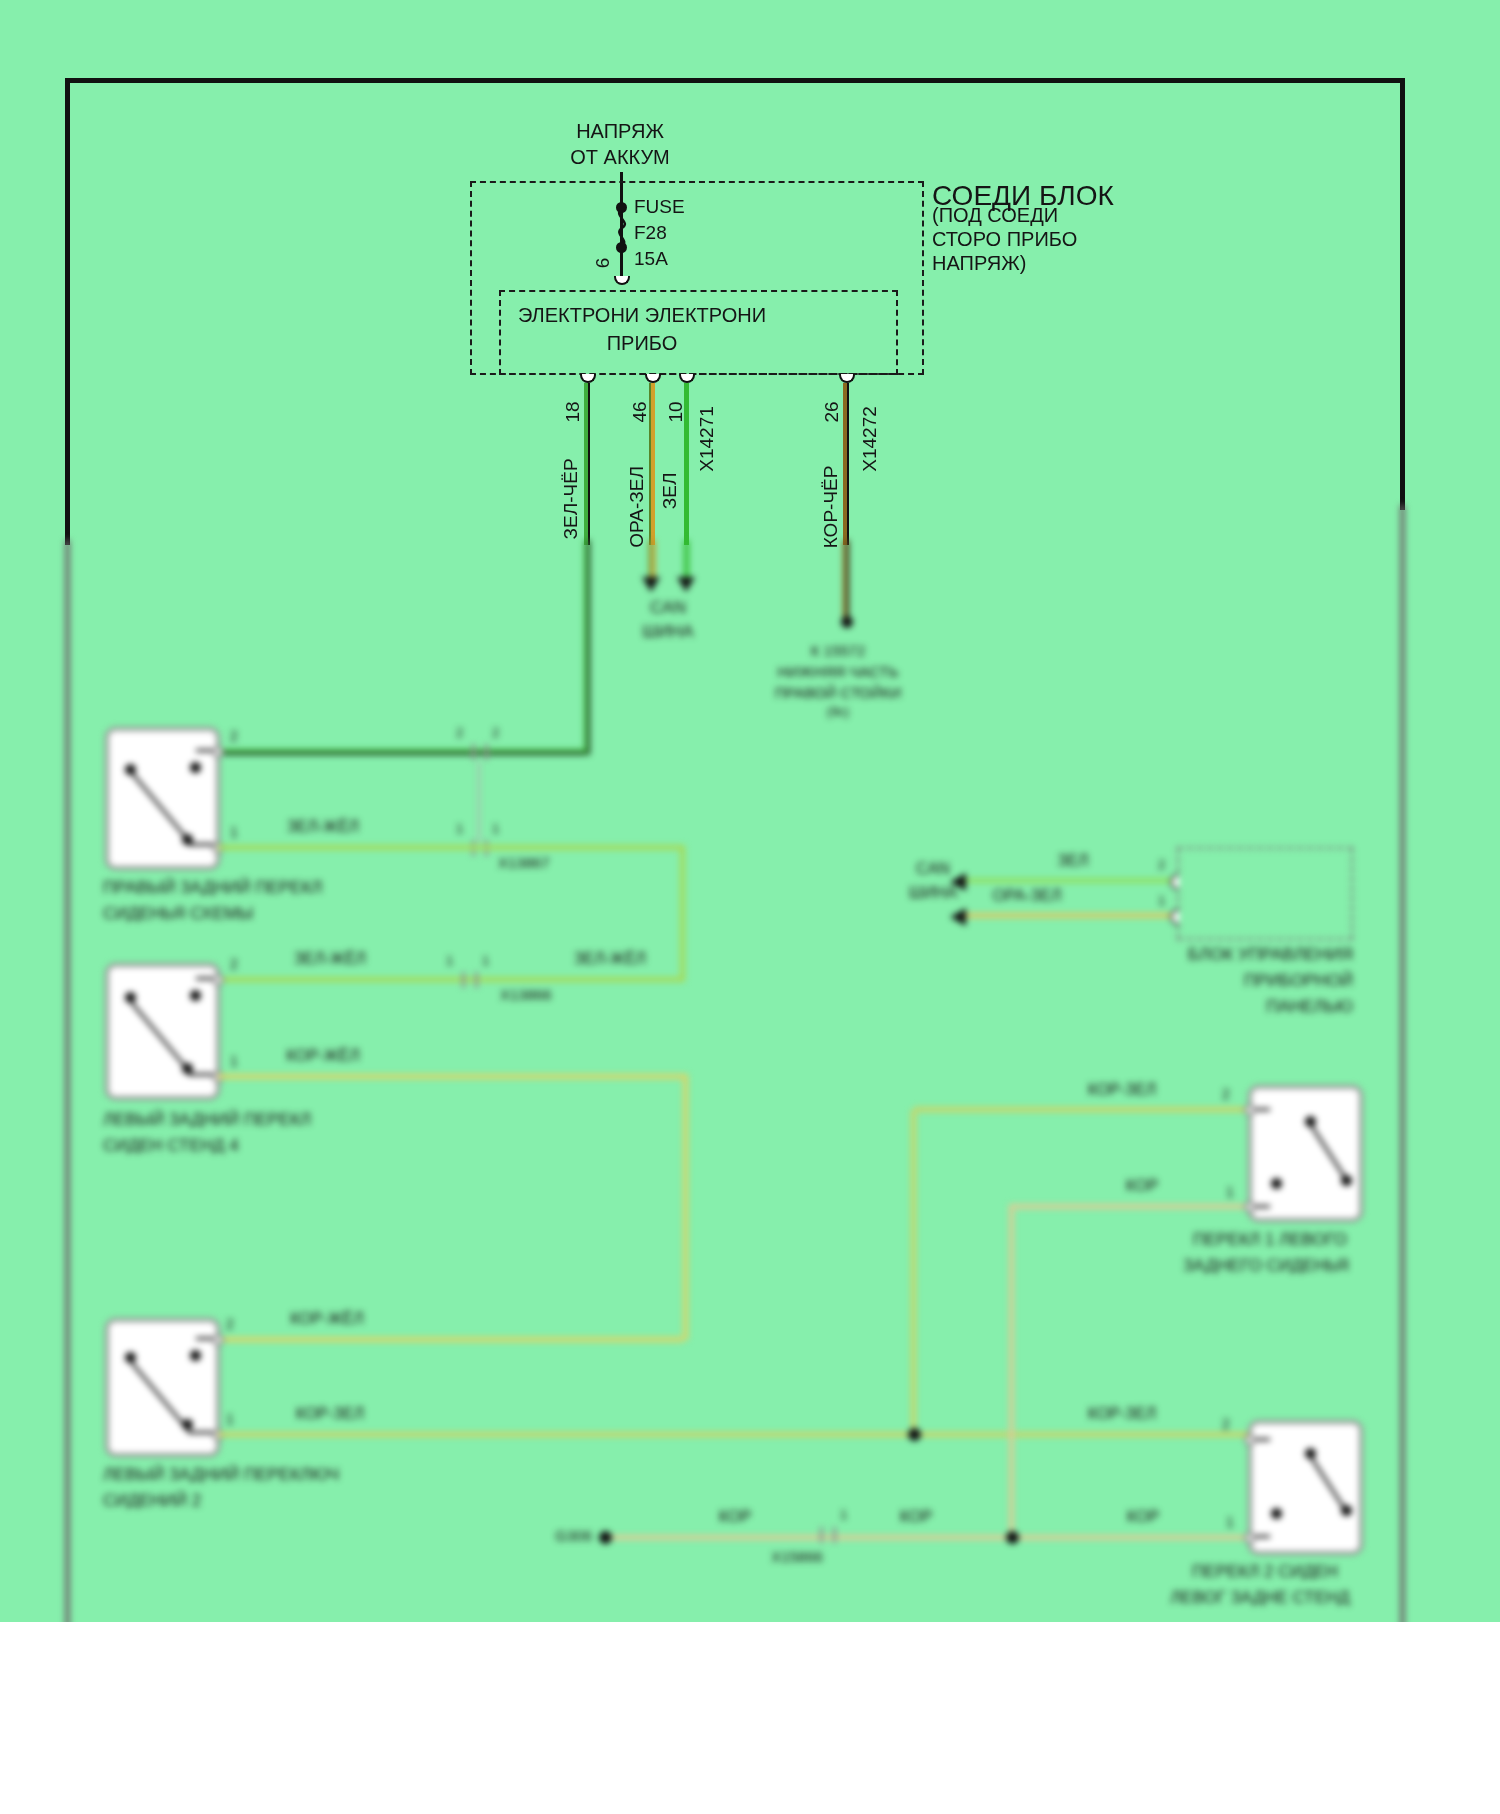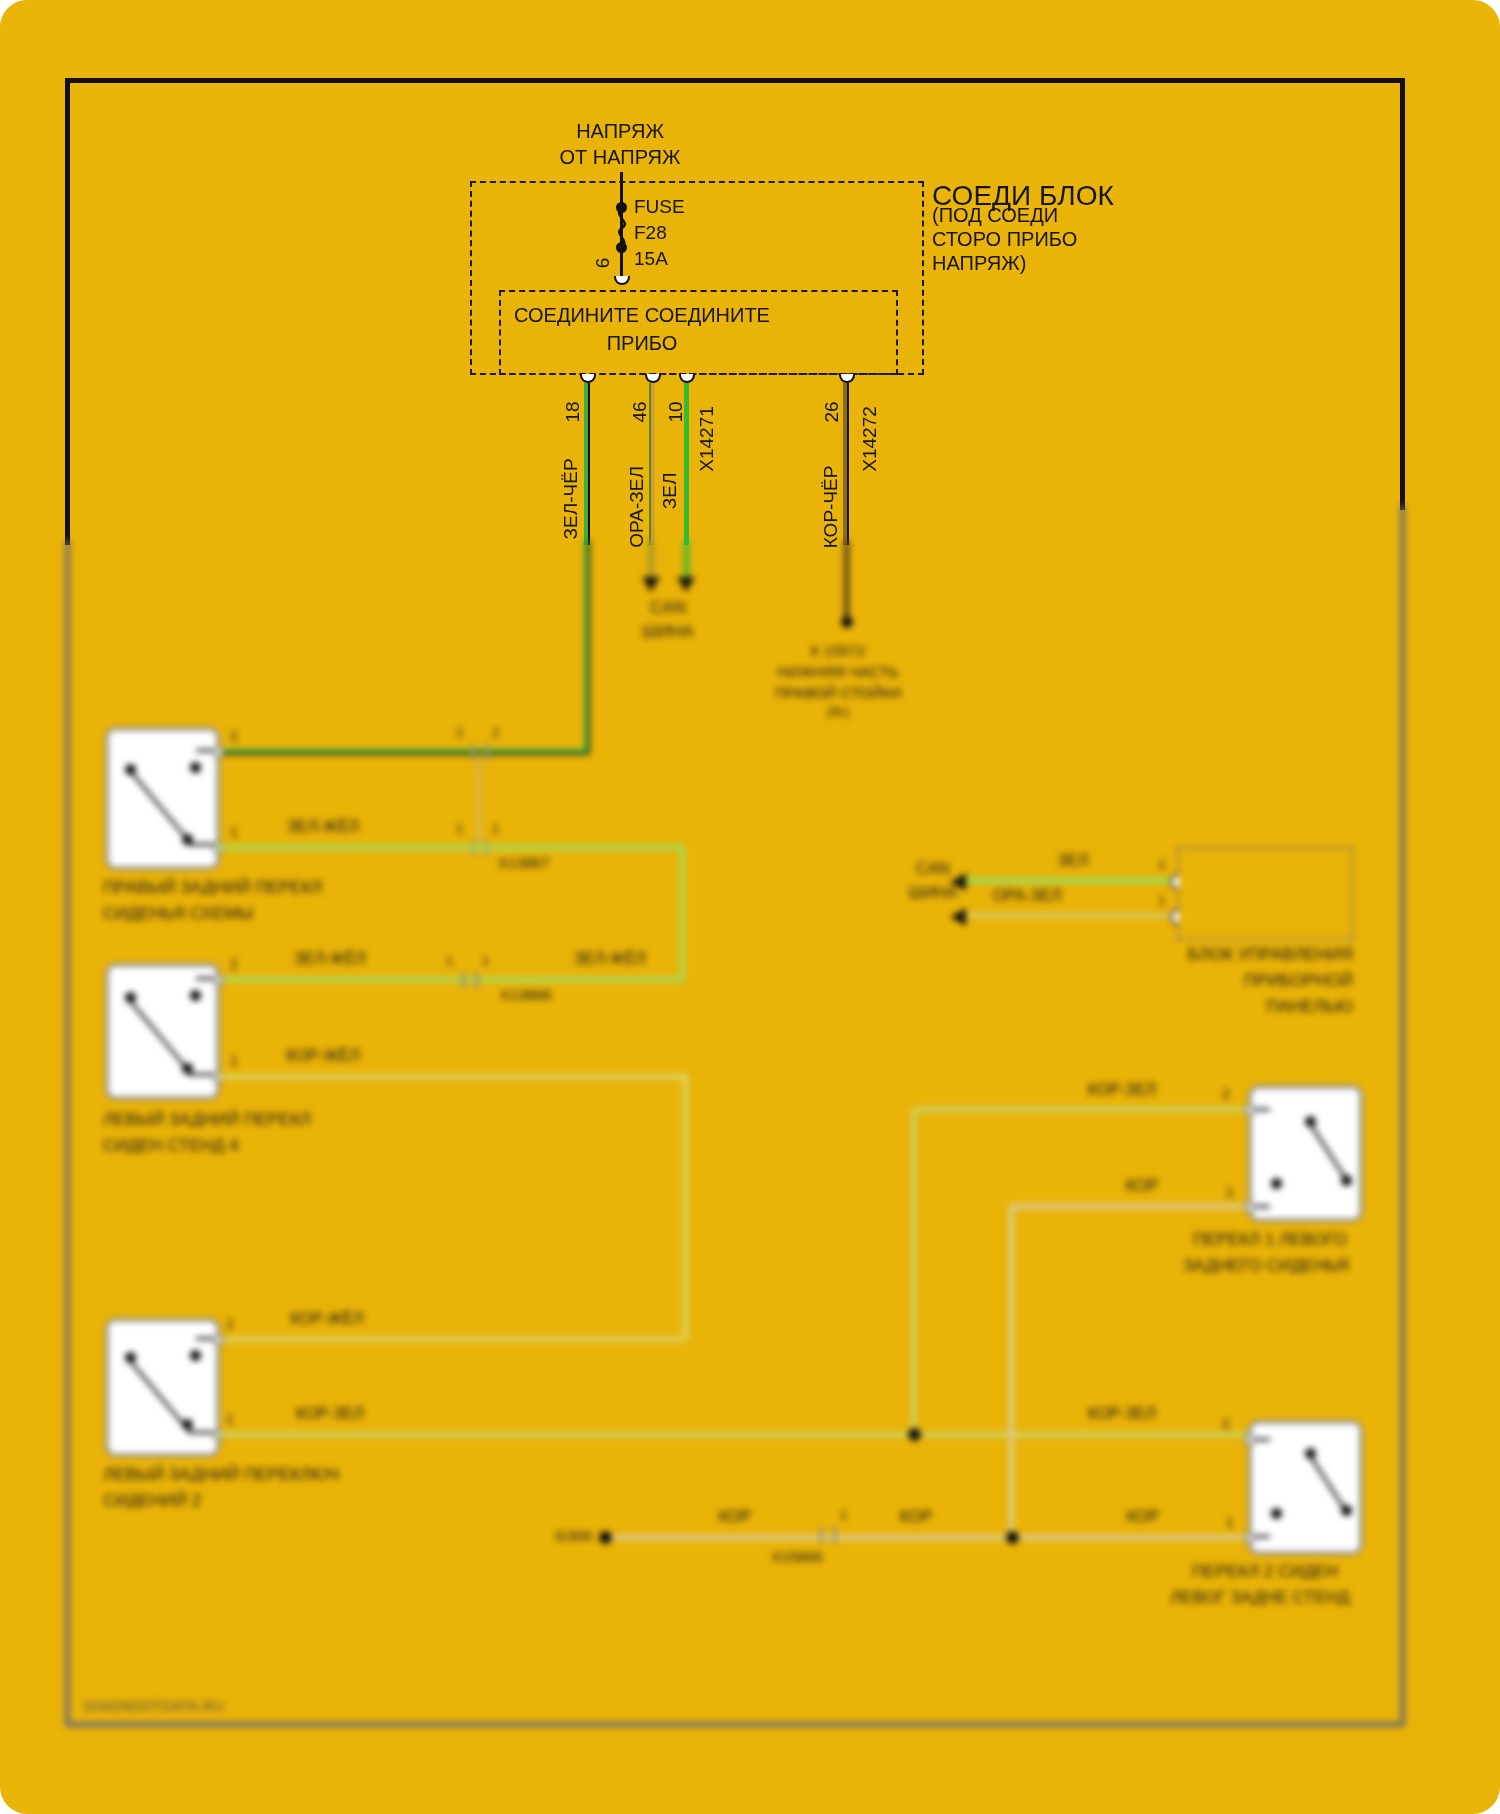--- a/index.html
+++ b/index.html
@@ -1,17 +1,17 @@
 <!DOCTYPE html>
 <html><head>
 <meta charset="utf-8">
 <style>
   html,body{margin:0;padding:0;background:#fff;}
-  #canvas{position:relative;width:1500px;height:1814px;background:#eab308;overflow:hidden;
-          font-family:"Liberation Sans",sans-serif;color:#151515;border-radius:27px;}
+  #canvas{position:relative;width:1500px;height:1622px;background:#86efac;overflow:hidden;
+          font-family:"Liberation Sans",sans-serif;color:#151515;}
   .abs{position:absolute;}
   .lbl{position:absolute;white-space:nowrap;color:#151515;line-height:1.15;}
   .ctr{text-align:center;}
   .rgt{text-align:right;}
   .rot{transform:rotate(-90deg);}
   .bar{position:absolute;background:#111;}
   .dot{position:absolute;background:#111;border-radius:50%;}
   .pin{position:absolute;width:12px;height:12px;border:3px solid #8d8d8d;border-radius:50%;
        background:#fff;box-sizing:border-box;}
   .swbox{position:absolute;border:4px solid #979797;border-radius:10px;background:#fff;box-sizing:border-box;}
@@ -32,37 +32,37 @@
 </head>
 <body>
 
 <div id="canvas">
 
   <div class="bar" style="left:65px;top:78px;width:1340px;height:5px;"></div>
   <div class="bar" style="left:65px;top:78px;width:5px;height:467px;"></div>
   <div class="bar" style="left:1400px;top:78px;width:5px;height:432px;"></div>
 
   <div class="lbl ctr" style="left:520px;top:120px;width:200px;font-size:20px;">НАПРЯЖ</div>
-  <div class="lbl ctr" style="left:520px;top:146px;width:200px;font-size:20px;">ОТ НАПРЯЖ</div>
+  <div class="lbl ctr" style="left:520px;top:146px;width:200px;font-size:20px;">ОТ АККУМ</div>
 
   <div class="bar" style="left:620px;top:172px;width:3px;height:108px;"></div>
   <svg class="abs" style="left:608px;top:204px;" width="28" height="48" viewBox="0 0 28 48">
     <path d="M14,4 C4,12 24,18 14,24 C5,30 22,36 14,42" stroke="#111" stroke-width="2.5" fill="none"></path>
   </svg>
   <div class="dot" style="left:616px;top:202px;width:11px;height:11px;"></div>
   <div class="dot" style="left:616px;top:242px;width:11px;height:11px;"></div>
   <div class="lbl" style="left:634px;top:196px;font-size:19px;">FUSE</div>
   <div class="lbl" style="left:634px;top:222px;font-size:19px;">F28</div>
   <div class="lbl" style="left:634px;top:248px;font-size:19px;">15A</div>
   <div class="lbl ctr rot" style="left:593px;top:252px;width:20px;font-size:19px;">6</div>
   <div class="cup" style="left:614px;top:276px;"></div>
 
   <div class="dashbox" style="left:470px;top:181px;width:454px;height:194px;"></div>
   <div class="dashbox" style="left:499px;top:290px;width:399px;height:85px;"></div>
-  <div class="lbl ctr" style="left:497px;top:304px;width:290px;font-size:20px;">СОЕДИНИТЕ СОЕДИНИТЕ</div>
+  <div class="lbl ctr" style="left:497px;top:304px;width:290px;font-size:20px;">ЭЛЕКТРОНИ ЭЛЕКТРОНИ</div>
   <div class="lbl ctr" style="left:497px;top:332px;width:290px;font-size:20px;">ПРИБО</div>
 
   <div class="lbl" style="left:932px;top:180px;font-size:28px;">СОЕДИ БЛОК</div>
   <div class="lbl" style="left:932px;top:204px;font-size:20px;">(ПОД СОЕДИ</div>
   <div class="lbl" style="left:932px;top:228px;font-size:20px;">СТОРО ПРИБО</div>
   <div class="lbl" style="left:932px;top:252px;font-size:20px;">НАПРЯЖ)</div>
 
   <div class="cup" style="left:580px;top:374px;"></div>
   <div class="cup" style="left:645px;top:374px;"></div>
   <div class="cup" style="left:679px;top:374px;"></div>

